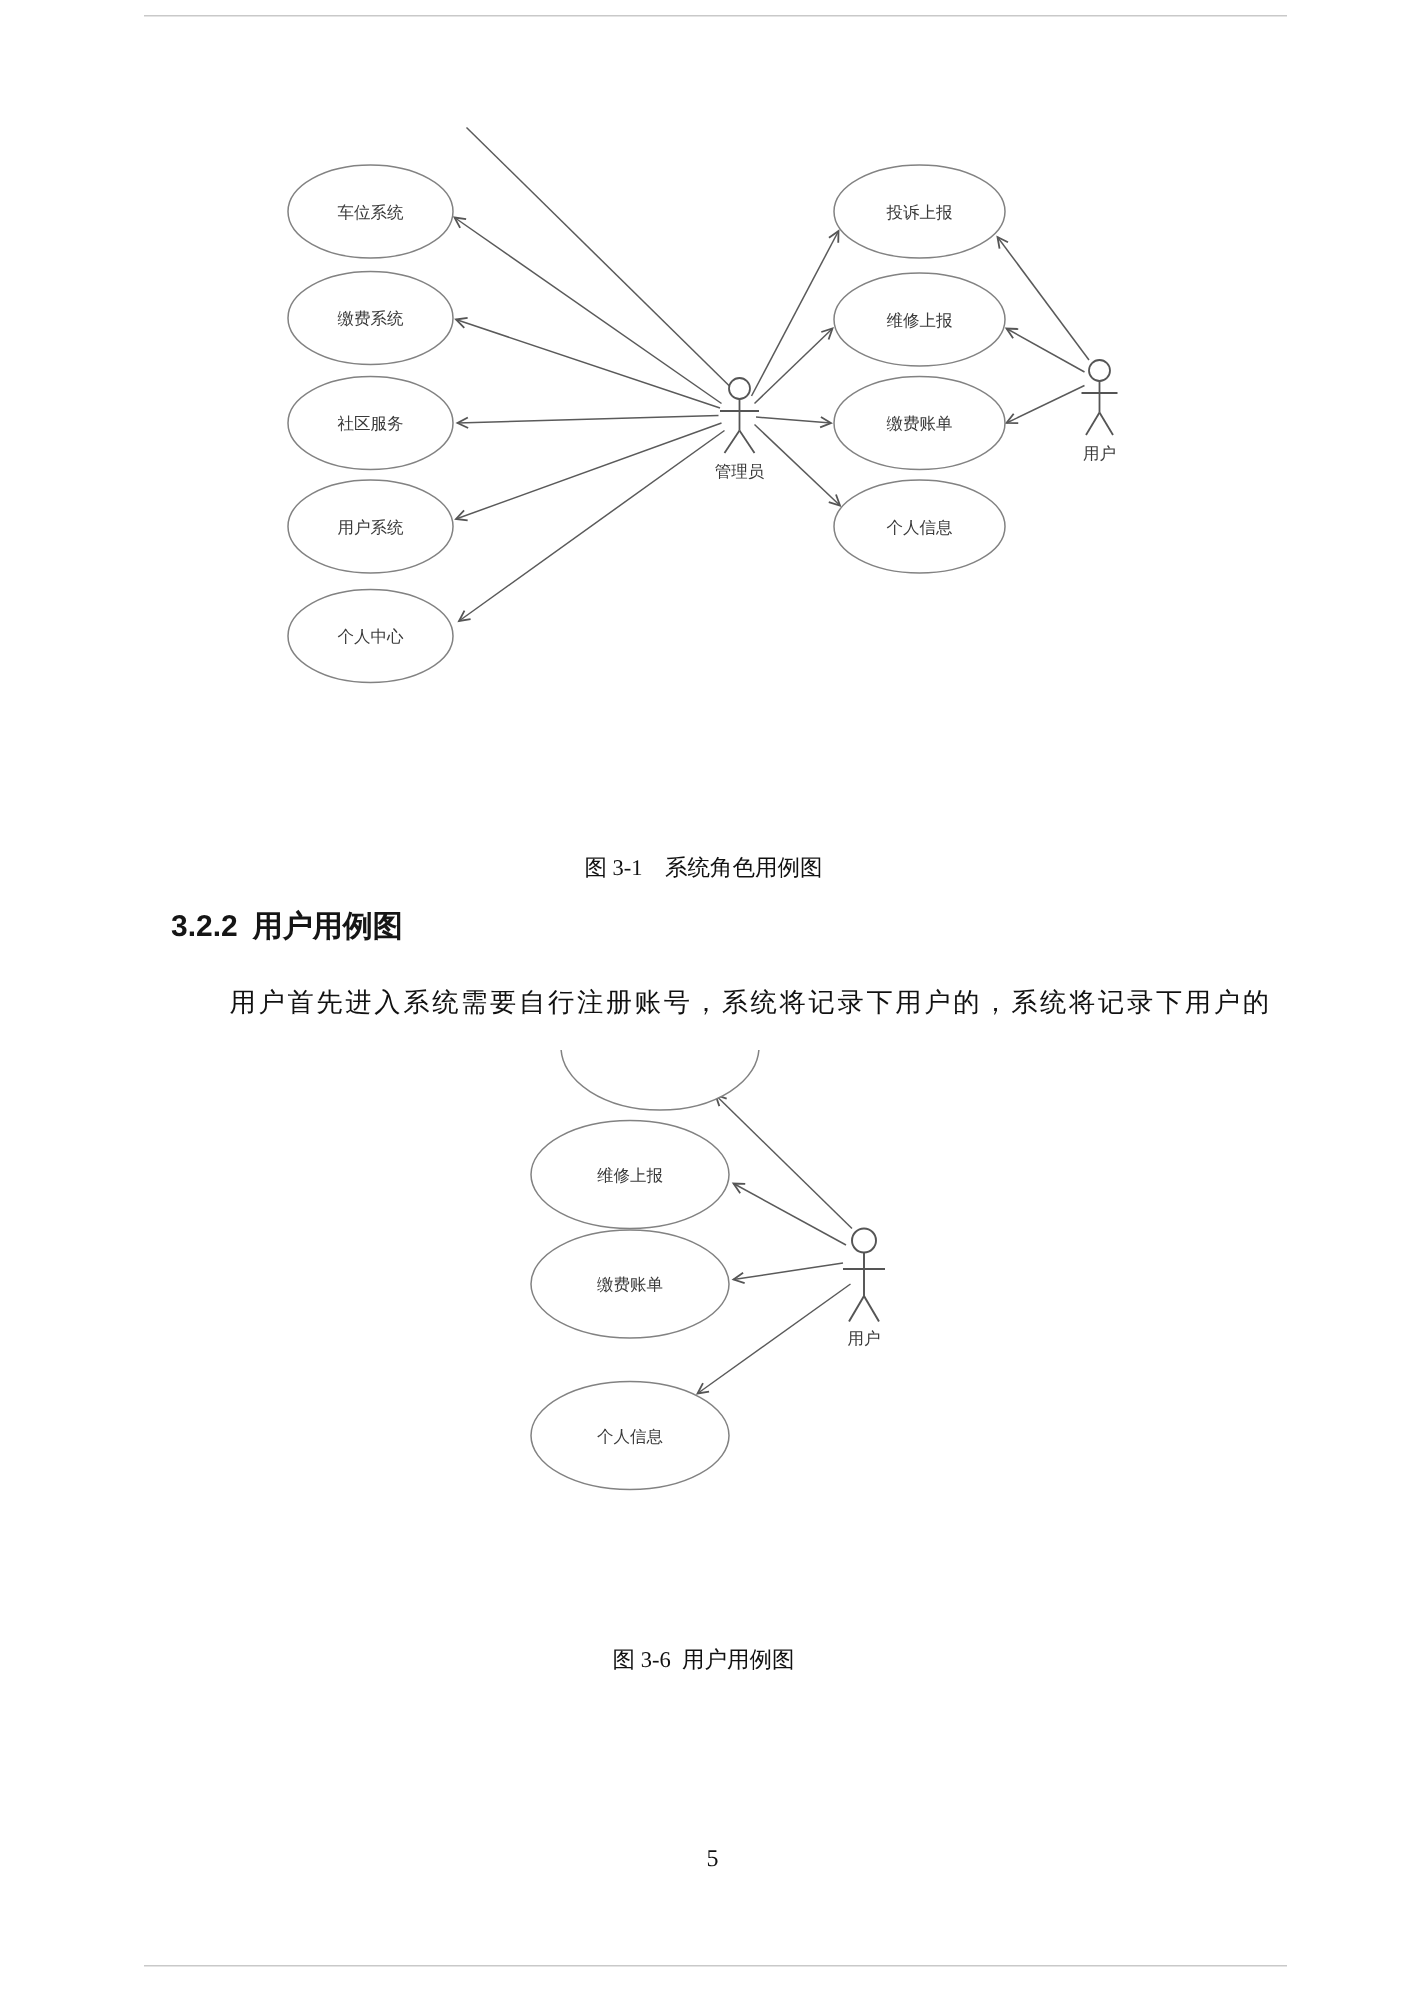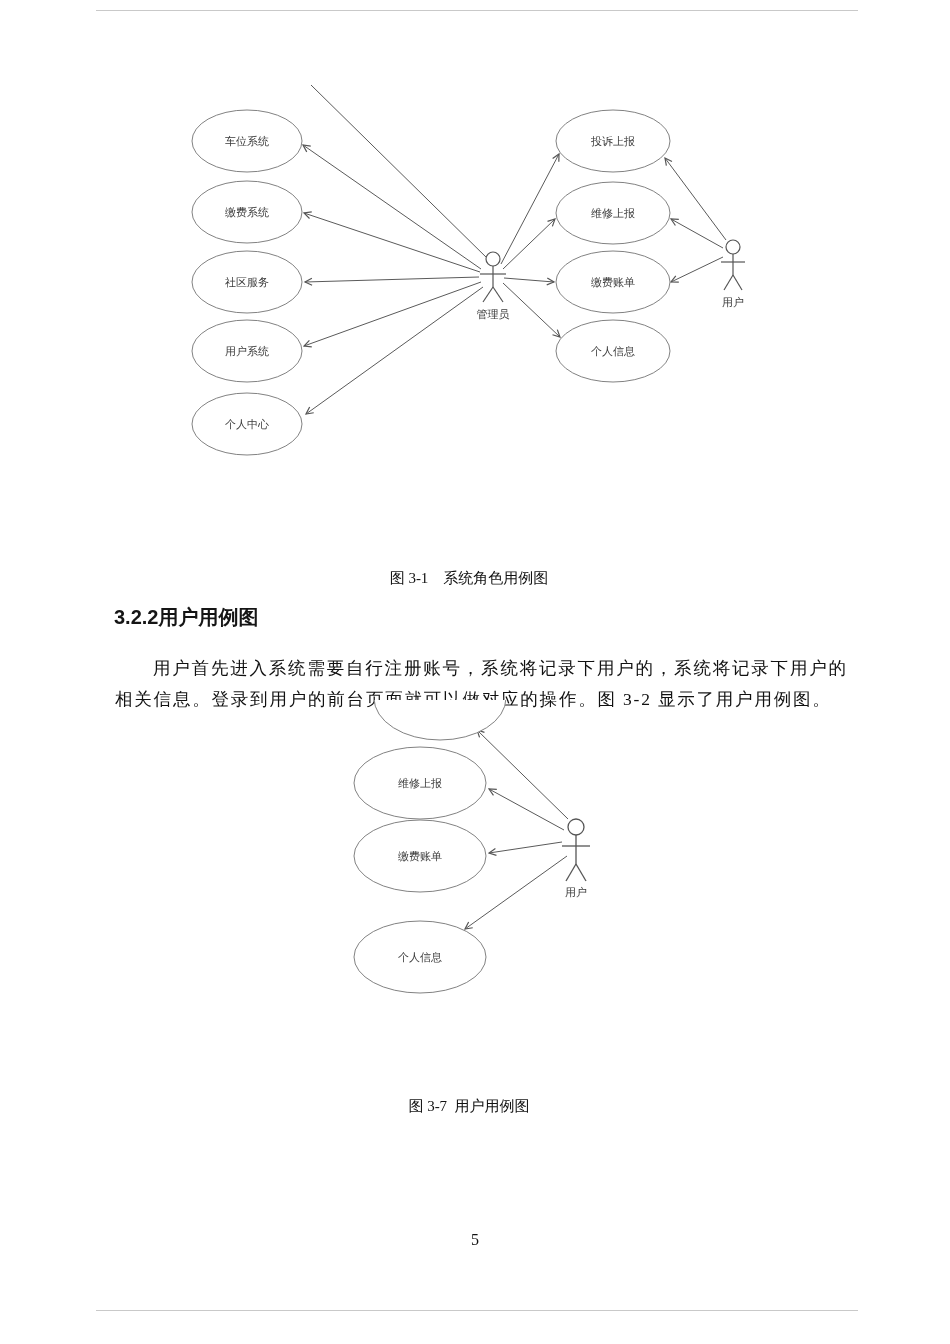--- a/index.html
+++ b/index.html
@@ -4,21 +4,21 @@
 <style>
   html,body{margin:0;padding:0;}
   body{width:950px;height:1344px;background:#ffffff;font-family:"Liberation Serif","DejaVu Serif",serif;color:#111;position:relative;overflow:hidden;}
   .frame-line{position:absolute;background:#c9c9c9;}
   .diagram{position:absolute;}
   svg text{font-family:"Liberation Sans","DejaVu Sans",sans-serif;font-size:11px;fill:#3a3a3a;text-anchor:middle;}
   .caption{position:absolute;left:0;width:938px;text-align:center;font-size:15px;white-space:pre;color:#111;}
   #caption-1{top:569px;}
   #caption-2{top:1097px;}
   .heading{position:absolute;left:114px;top:604px;font-family:"Liberation Sans","DejaVu Sans",sans-serif;font-weight:bold;font-size:20px;color:#151515;}
-  .heading .num{}
+  .heading .num{margin-right:10px;}
   .para{position:absolute;left:115px;top:653px;width:742px;font-size:17.5px;line-height:31px;letter-spacing:1.8px;color:#111;}
   .para .line1{padding-left:38px;}
   .page-num{position:absolute;left:0;top:1231px;width:950px;text-align:center;font-size:16px;color:#111;}
 </style>
 </head>
 <body>
 
 <div class="frame-line" style="left:96px;top:10px;width:762px;height:1px;"></div>
 <div class="frame-line" style="left:96px;top:1310px;width:762px;height:1px;"></div>
 
@@ -107,21 +107,20 @@
   </g>
   <text x="633" y="226">用户</text>
 </svg>
 
 <div class="caption" id="caption-1">图 3-1    系统角色用例图</div>
 
 <div class="heading"><span class="num">3.2.2</span><span>用户用例图</span></div>
 
 <div class="para">
   <div class="line1">用户首先进入系统需要自行注册账号，系统将记录下用户的，系统将记录下用户的</div>
-  <div class="line2">相关信息。登录到用户的前台页面就可以做对应的操作。图 3-2 显示了用户用例图。</div>
 </div>
 
 <svg class="diagram" id="fig2" style="left:300px;top:700px;" width="340" height="330" viewBox="0 0 340 330">
   <defs>
     <marker id="arrowB" viewBox="0 0 10 10" refX="8.5" refY="5" markerWidth="10" markerHeight="10" orient="auto-start-reverse">
       <path d="M1.5,1.5 L8.5,5 L1.5,8.5" fill="none" stroke="#555" stroke-width="1.2"></path>
     </marker>
   </defs>
 
   <g stroke="#5a5a5a" stroke-width="1">
@@ -149,15 +148,15 @@
   <g stroke="#555" fill="none" stroke-width="1.3">
     <circle cx="276" cy="127" r="8" fill="#ffffff"></circle>
     <line x1="276" y1="135" x2="276" y2="164"></line>
     <line x1="262" y1="146" x2="290" y2="146"></line>
     <line x1="276" y1="164" x2="266" y2="181"></line>
     <line x1="276" y1="164" x2="286" y2="181"></line>
   </g>
   <text x="276" y="196">用户</text>
 </svg>
 
-<div class="caption" id="caption-2">图 3-7  用户用例图</div>
+<div class="caption" id="caption-2">图 3-6  用户用例图</div>
 
 <div class="page-num">5</div>
 
 </body></html>

